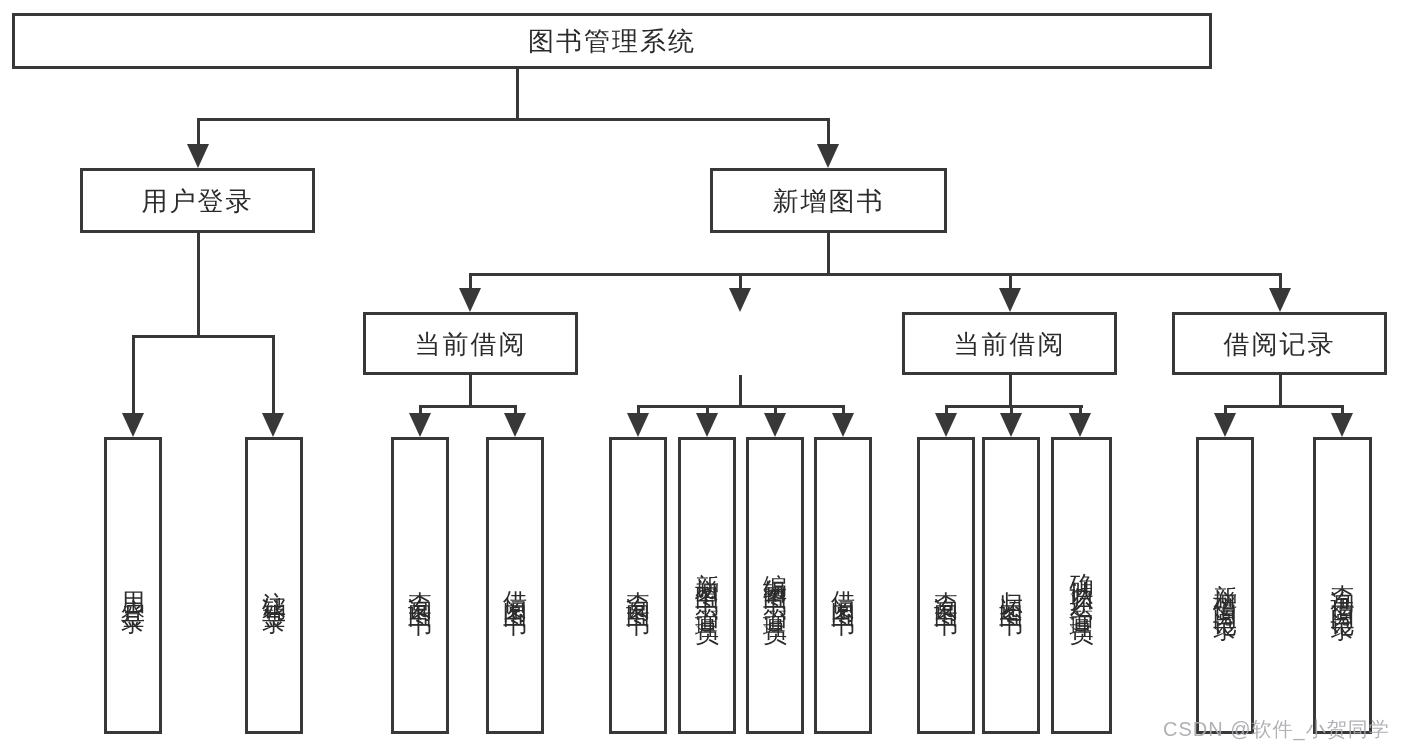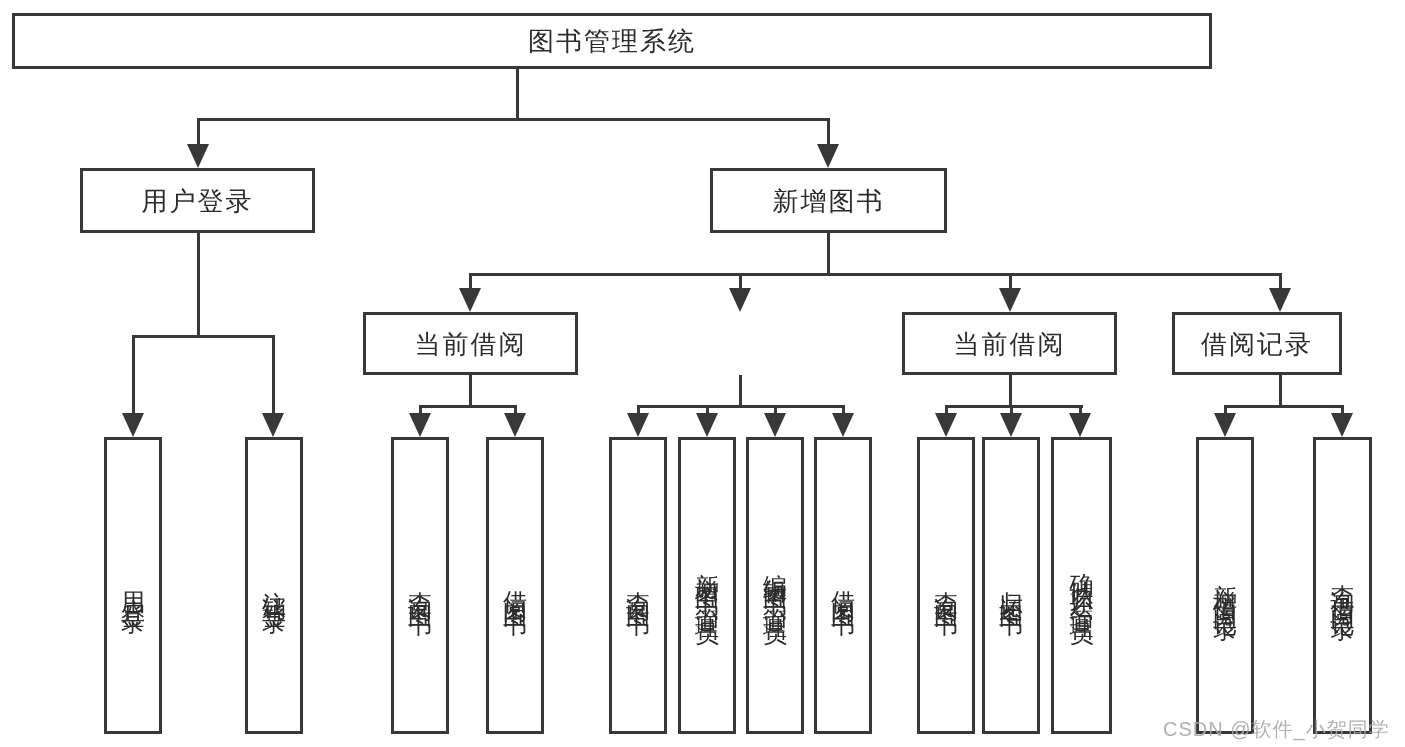--- a/index.html
+++ b/index.html
@@ -120,21 +120,21 @@
   <div class="arr" style="left:1214px;top:413px"></div>
   <div class="arr" style="left:1331px;top:413px"></div>
 
   <div class="box" style="left:12px;top:13px;width:1200px;height:56px">图书管理系统</div>
 
   <div class="box" style="left:80px;top:168px;width:235px;height:65px">用户登录</div>
   <div class="box" style="left:710px;top:168px;width:237px;height:65px">新增图书</div>
 
   <div class="box" style="left:363px;top:312px;width:215px;height:63px">当前借阅</div>
   <div class="box" style="left:902px;top:312px;width:215px;height:63px">当前借阅</div>
-  <div class="box" style="left:1172px;top:312px;width:170px;height:63px">借阅记录</div>
+  <div class="box" style="left:1172px;top:312px;width:215px;height:63px">借阅记录</div>
 
   <div class="box leaf" style="left:104px;top:437px;width:58px;height:297px">用户登录</div>
   <div class="box leaf" style="left:245px;top:437px;width:58px;height:297px">注销登录</div>
 
   <div class="box leaf" style="left:391px;top:437px;width:58px;height:297px">查询图书</div>
   <div class="box leaf" style="left:486px;top:437px;width:58px;height:297px">借阅图书</div>
 
   <div class="box leaf" style="left:609px;top:437px;width:58px;height:297px">查询图书</div>
   <div class="box leaf" style="left:678px;top:437px;width:58px;height:297px">新增图书（管理员）</div>
   <div class="box leaf" style="left:746px;top:437px;width:58px;height:297px">编辑图书（管理员）</div>

